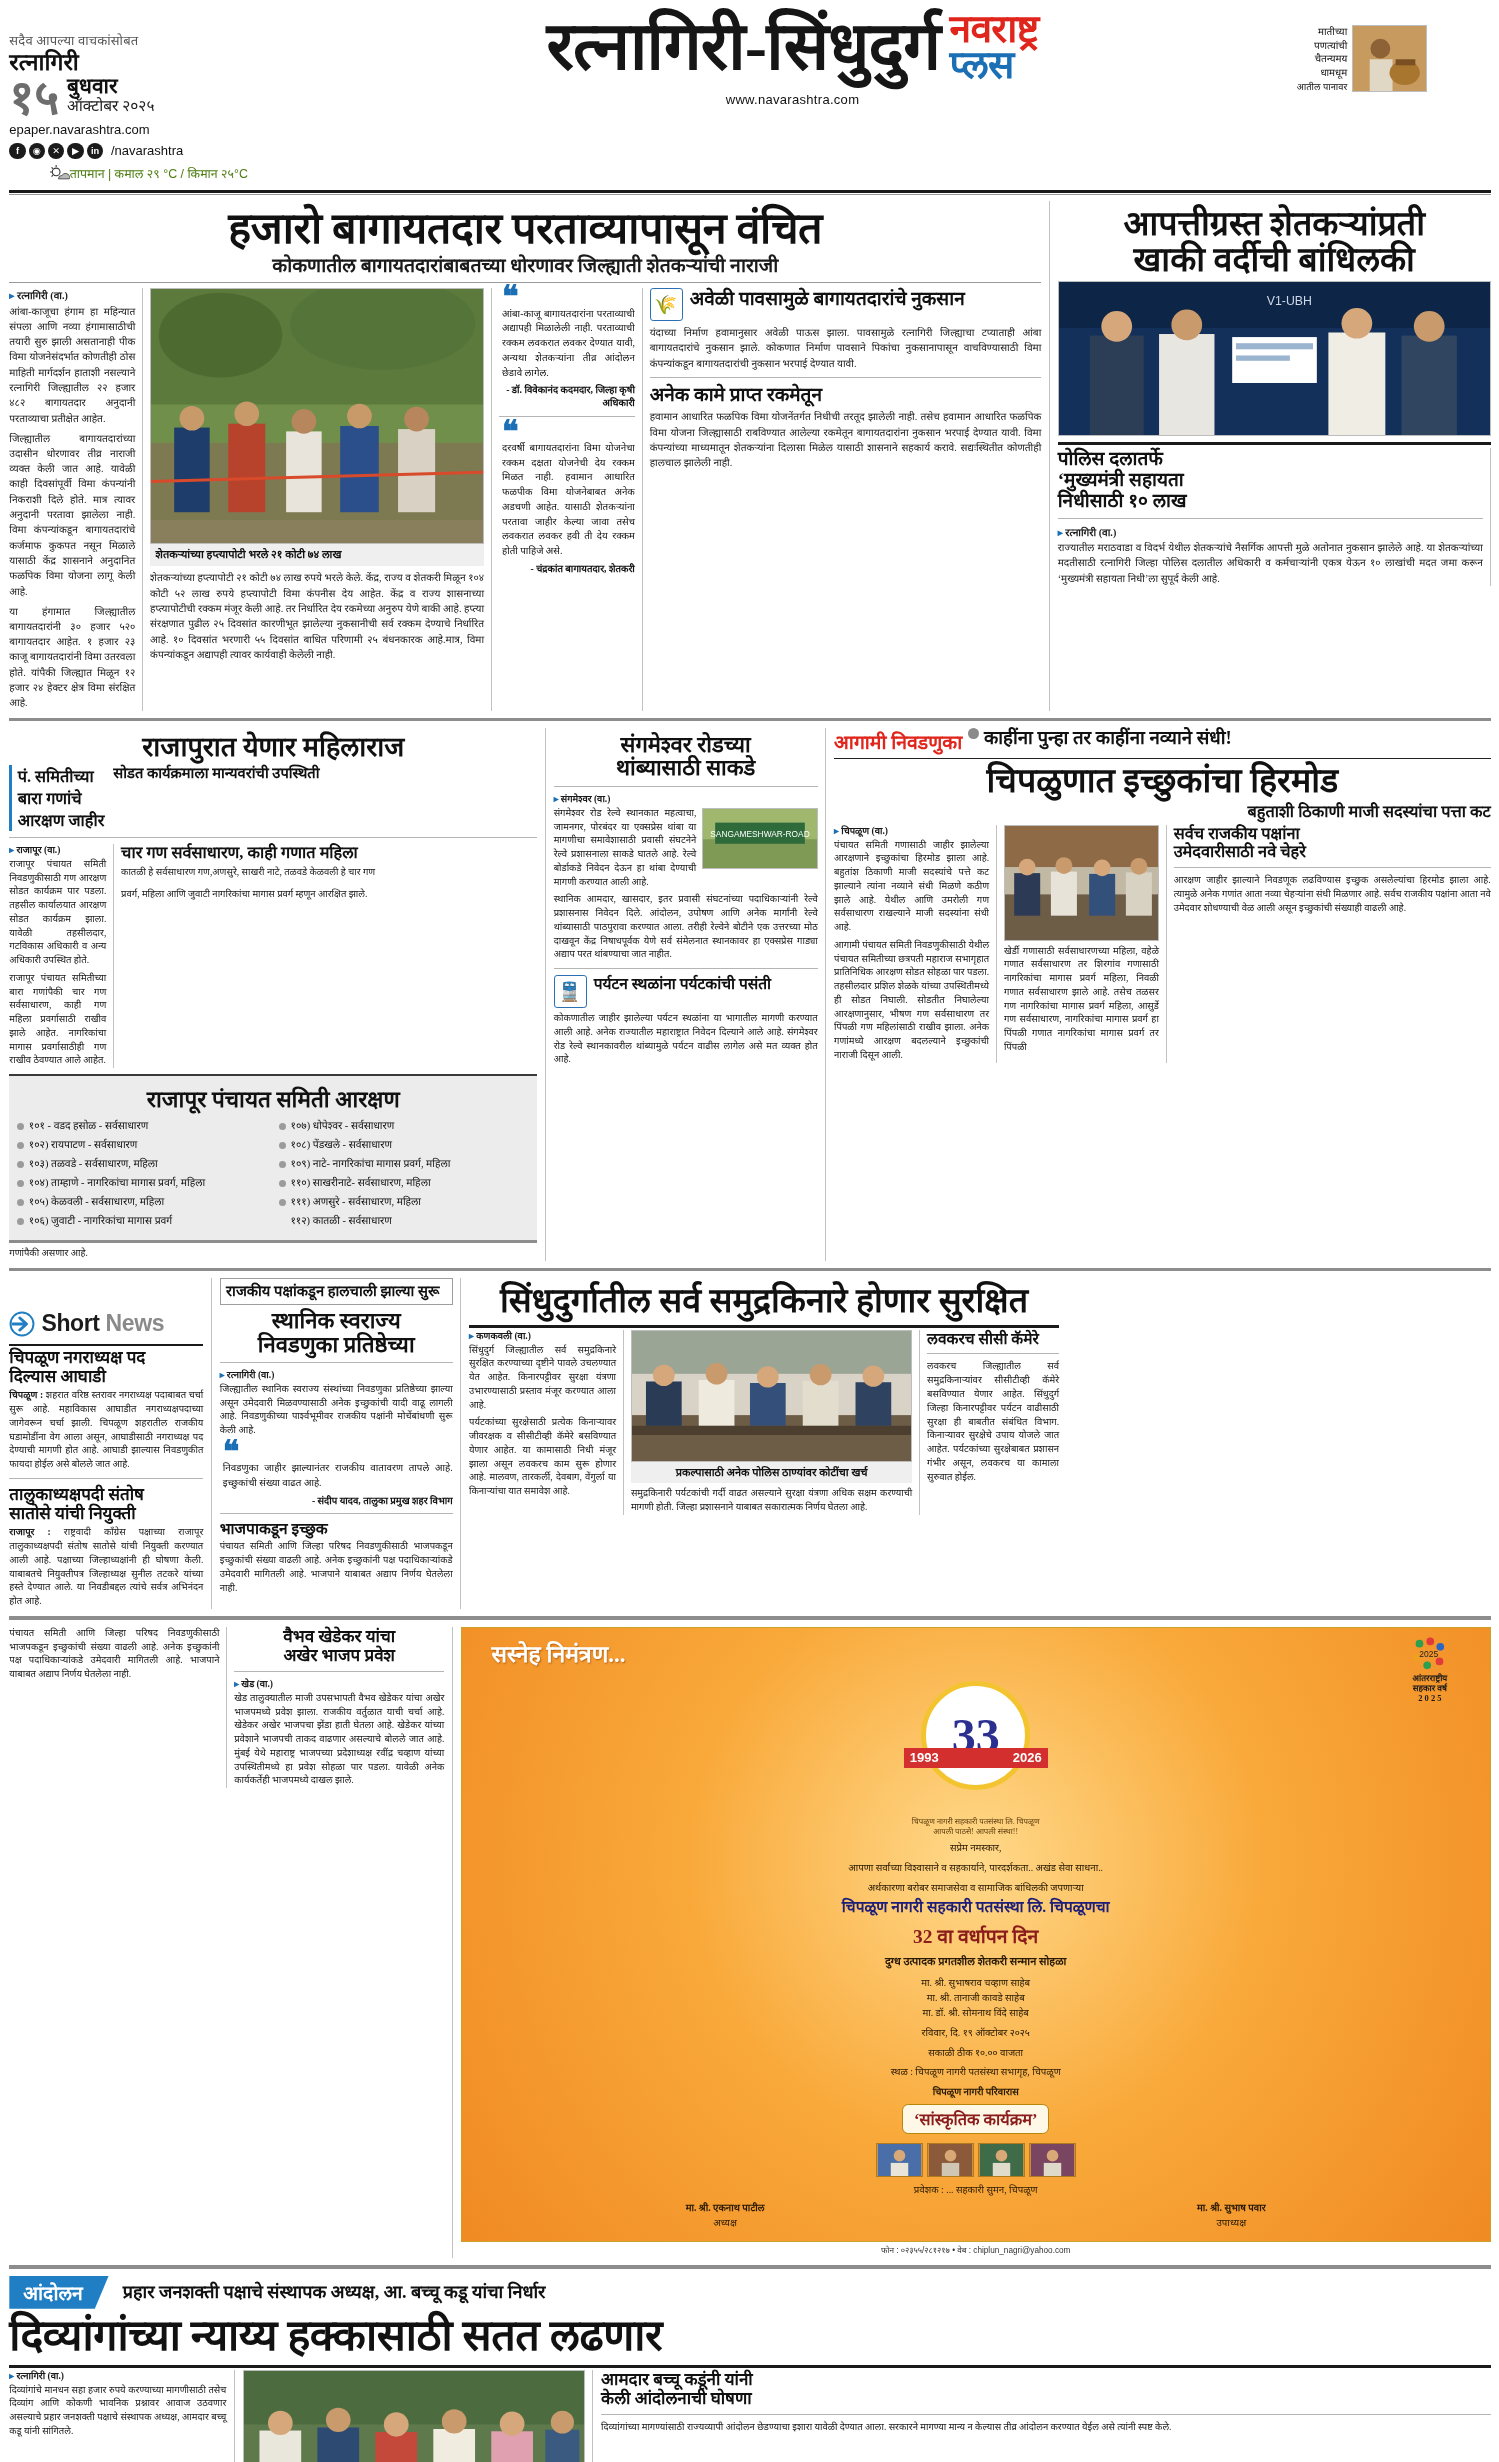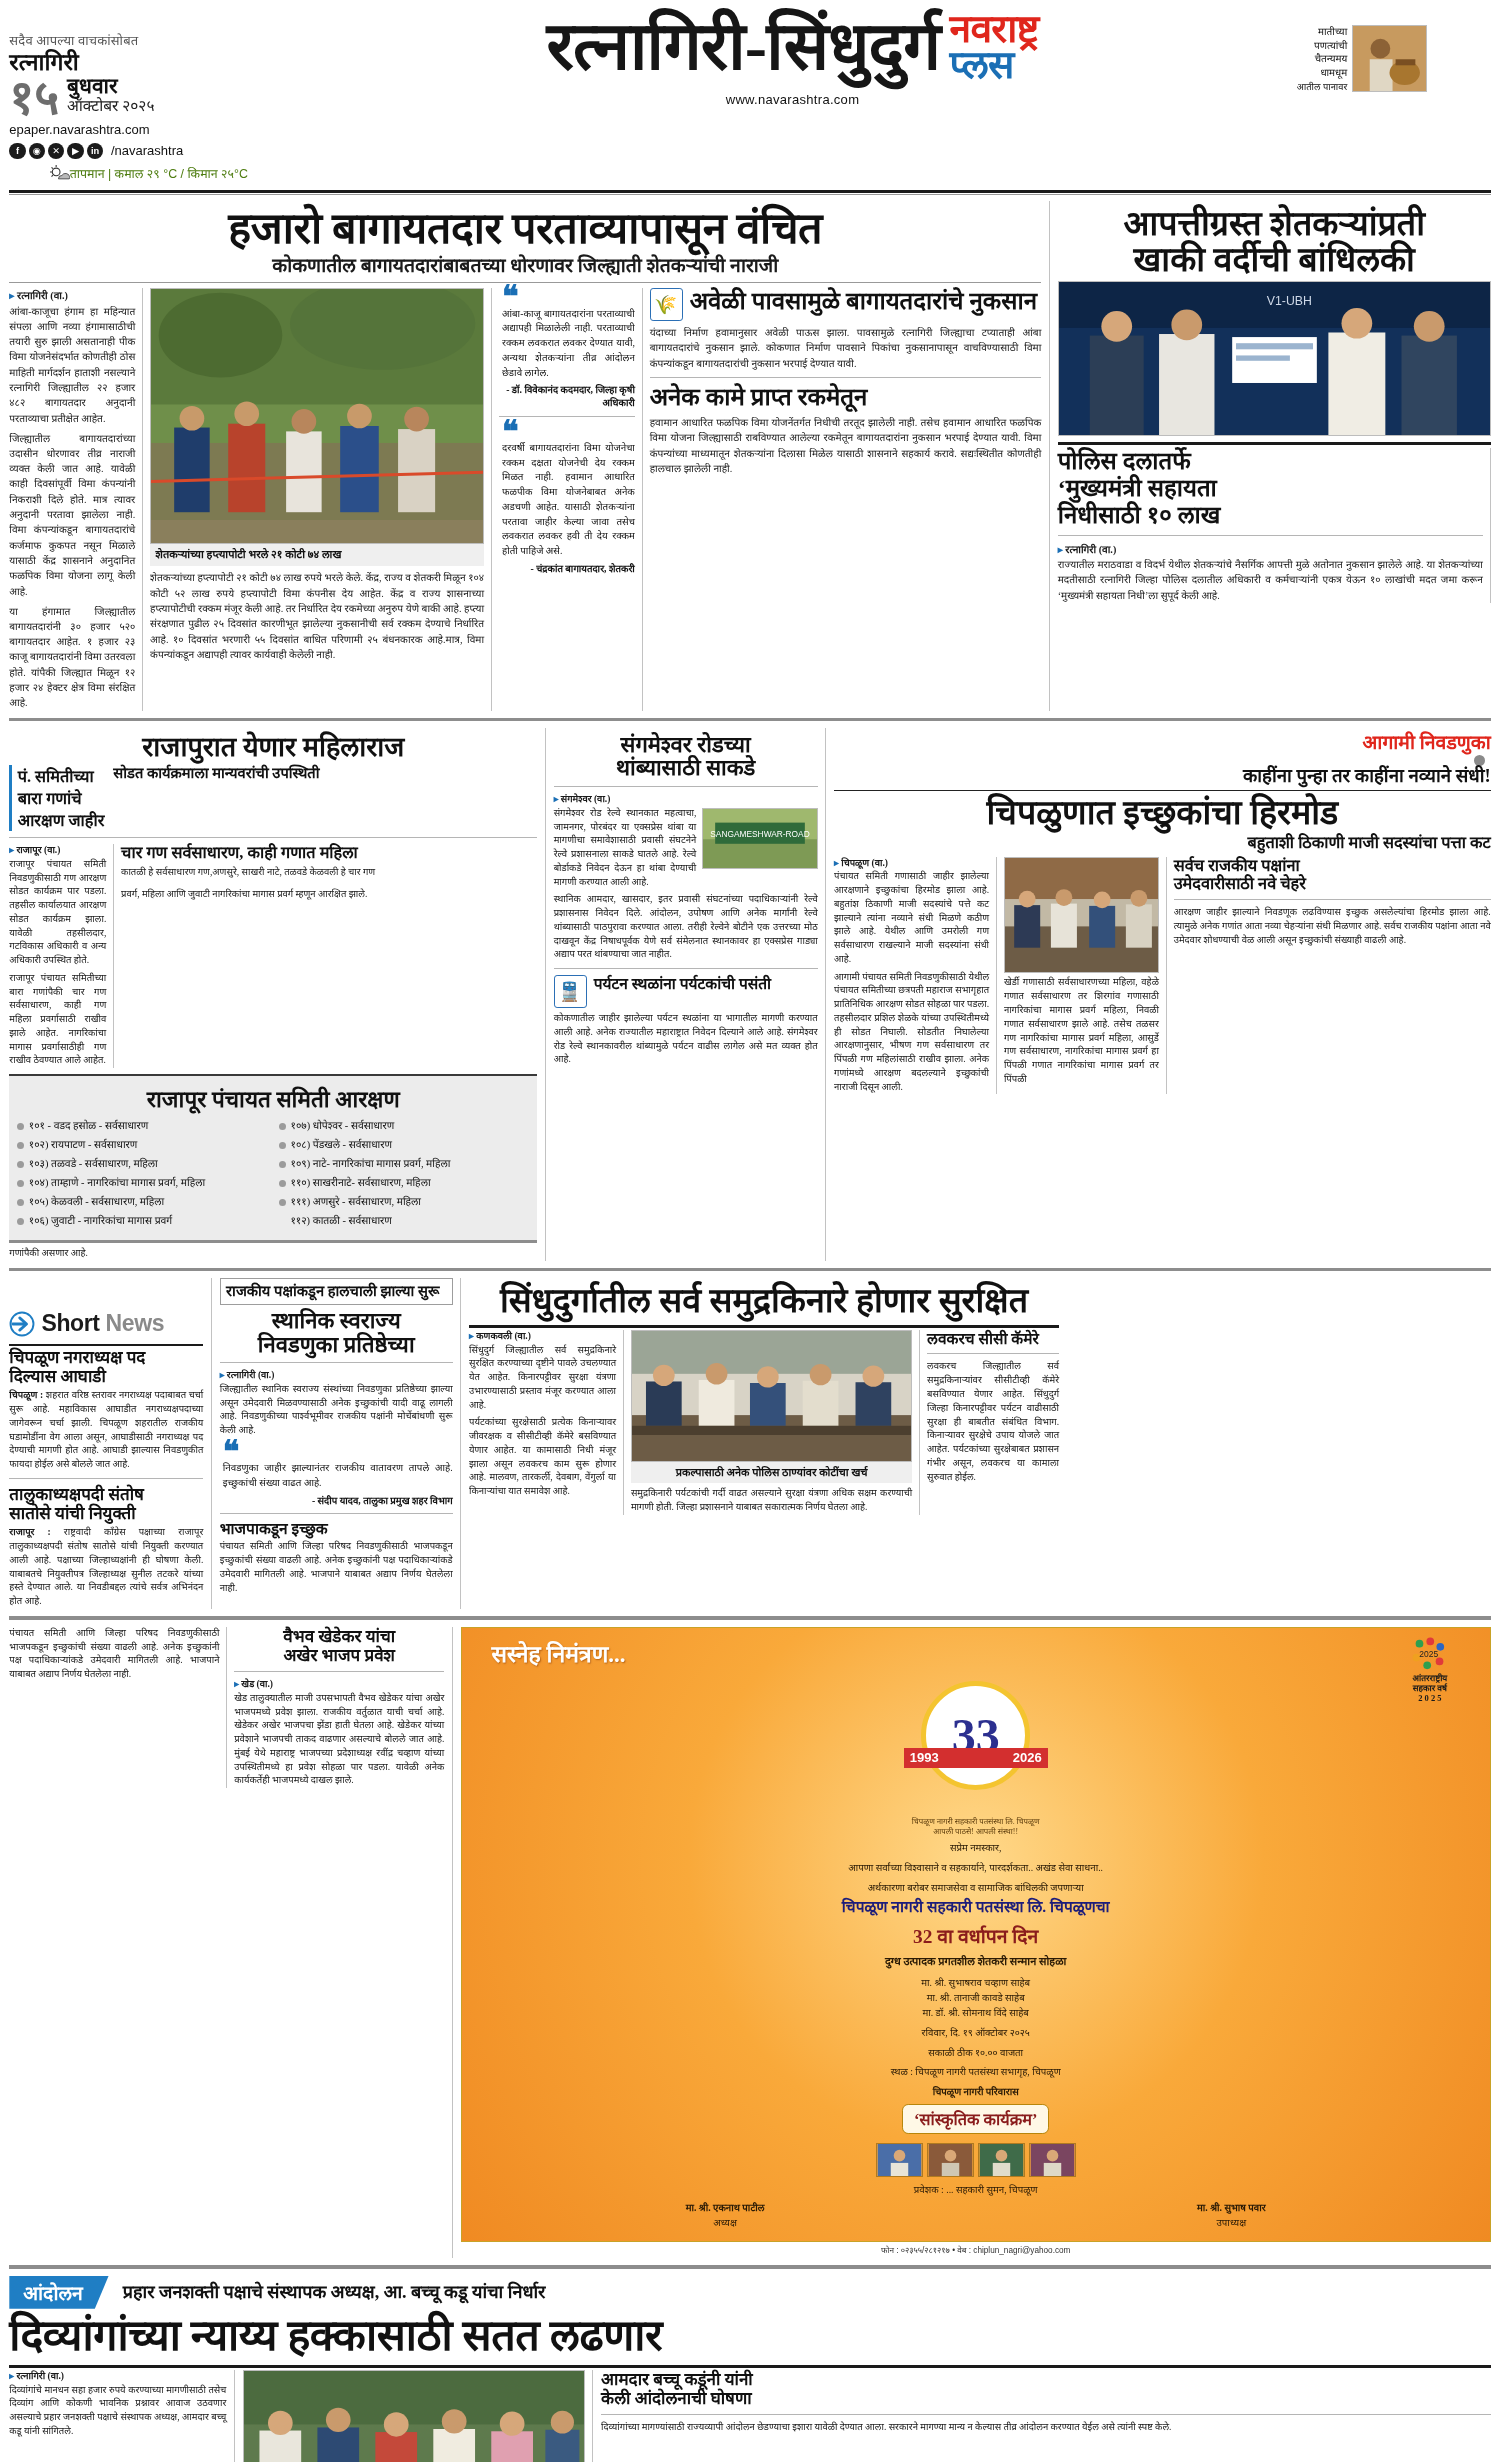--- a/index.html
+++ b/index.html
@@ -92,21 +92,21 @@
   .boxed { border:0.8px solid #9d9d9d; padding:5.4px 7px; }
 
   
   .pq { position:relative; padding-left:3.1px; }
   .pq .qmark { font-family:"Liberation Serif", serif; font-size:31px; color:#1b6fb5; line-height:.6; font-weight:bold;}
   .pq .qtext { font-family:"Liberation Serif", serif; font-size:9.8px; line-height:1.5; text-align:justify; }
   .pq .qattr { font-family:"Liberation Serif", serif; font-size:9.7px; font-weight:bold; text-align:right; margin-top:3.1px;}
 
   
   .secthead {
-    font-family:"Liberation Serif", serif; font-size:24px; font-weight:bold; line-height:1.12; color:#111;
+    font-family:"Liberation Serif", serif; font-size:19px; font-weight:bold; line-height:1.12; color:#111;
   }
 
   
   .tag-blue {
     display:inline-block; background:#1f7ec4; color:#fff; font-family:"Liberation Serif", serif;
     font-weight:bold; font-size:19.4px; padding:3.1px 26px 3.1px 14px; position:relative;
     clip-path: polygon(0 0, 100% 0, 86% 100%, 0 100%);
   }
   .tag-red {
     display:inline-block; color:#e0261c; font-family:"Liberation Serif", serif;
@@ -483,21 +483,21 @@
       <div class="iconrow">
         <span class="sq-icon">🚆</span>
         <div class="secthead" style="font-size:15.5px;">पर्यटन स्थळांना पर्यटकांची पसंती</div>
       </div>
       <div class="body-t sm" style="margin-top:3.9px;">कोकणातील जाहीर झालेल्या पर्यटन स्थळांना या भागातील मागणी करण्यात आली आहे. अनेक राज्यातील महाराष्ट्रात निवेदन दिल्याने आले आहे. संगमेश्वर रोड रेल्वे स्थानकावरील थांब्यामुळे पर्यटन वाढीस लागेल असे मत व्यक्त होत आहे.</div>
     </div>
 
     <div class="vline"></div>
 
     <div style="flex:1 1 auto;">
-      <div style="display:flex; align-items:flex-end; border-bottom:1.6px solid #222; padding-bottom:2.3px;flex-direction:column;">
+      <div style="display:flex; align-items:flex-start; border-bottom:1.6px solid #222; padding-bottom:2.3px;">
         <span class="tag-red">आगामी निवडणुका</span>
         <span class="dotg"></span>
         <span class="secthead" style="font-size:18.6px;">काहींना पुन्हा तर काहींना नव्याने संधी!</span>
       </div>
       <h1 class="big hl-xl" style="text-align:center;">चिपळुणात इच्छुकांचा हिरमोड</h1>
       <div class="secthead" style="text-align:right; font-size:16.3px;">बहुताशी ठिकाणी माजी सदस्यांचा पत्ता कट</div>
       <div class="cols" style="gap:7px; margin-top:3.9px;">
         <div style="flex:0 0 155px;">
           <div class="body-t sm">
             <span class="bullet-arrow">▸</span> <span class="dateline">चिपळूण (वा.)</span>

